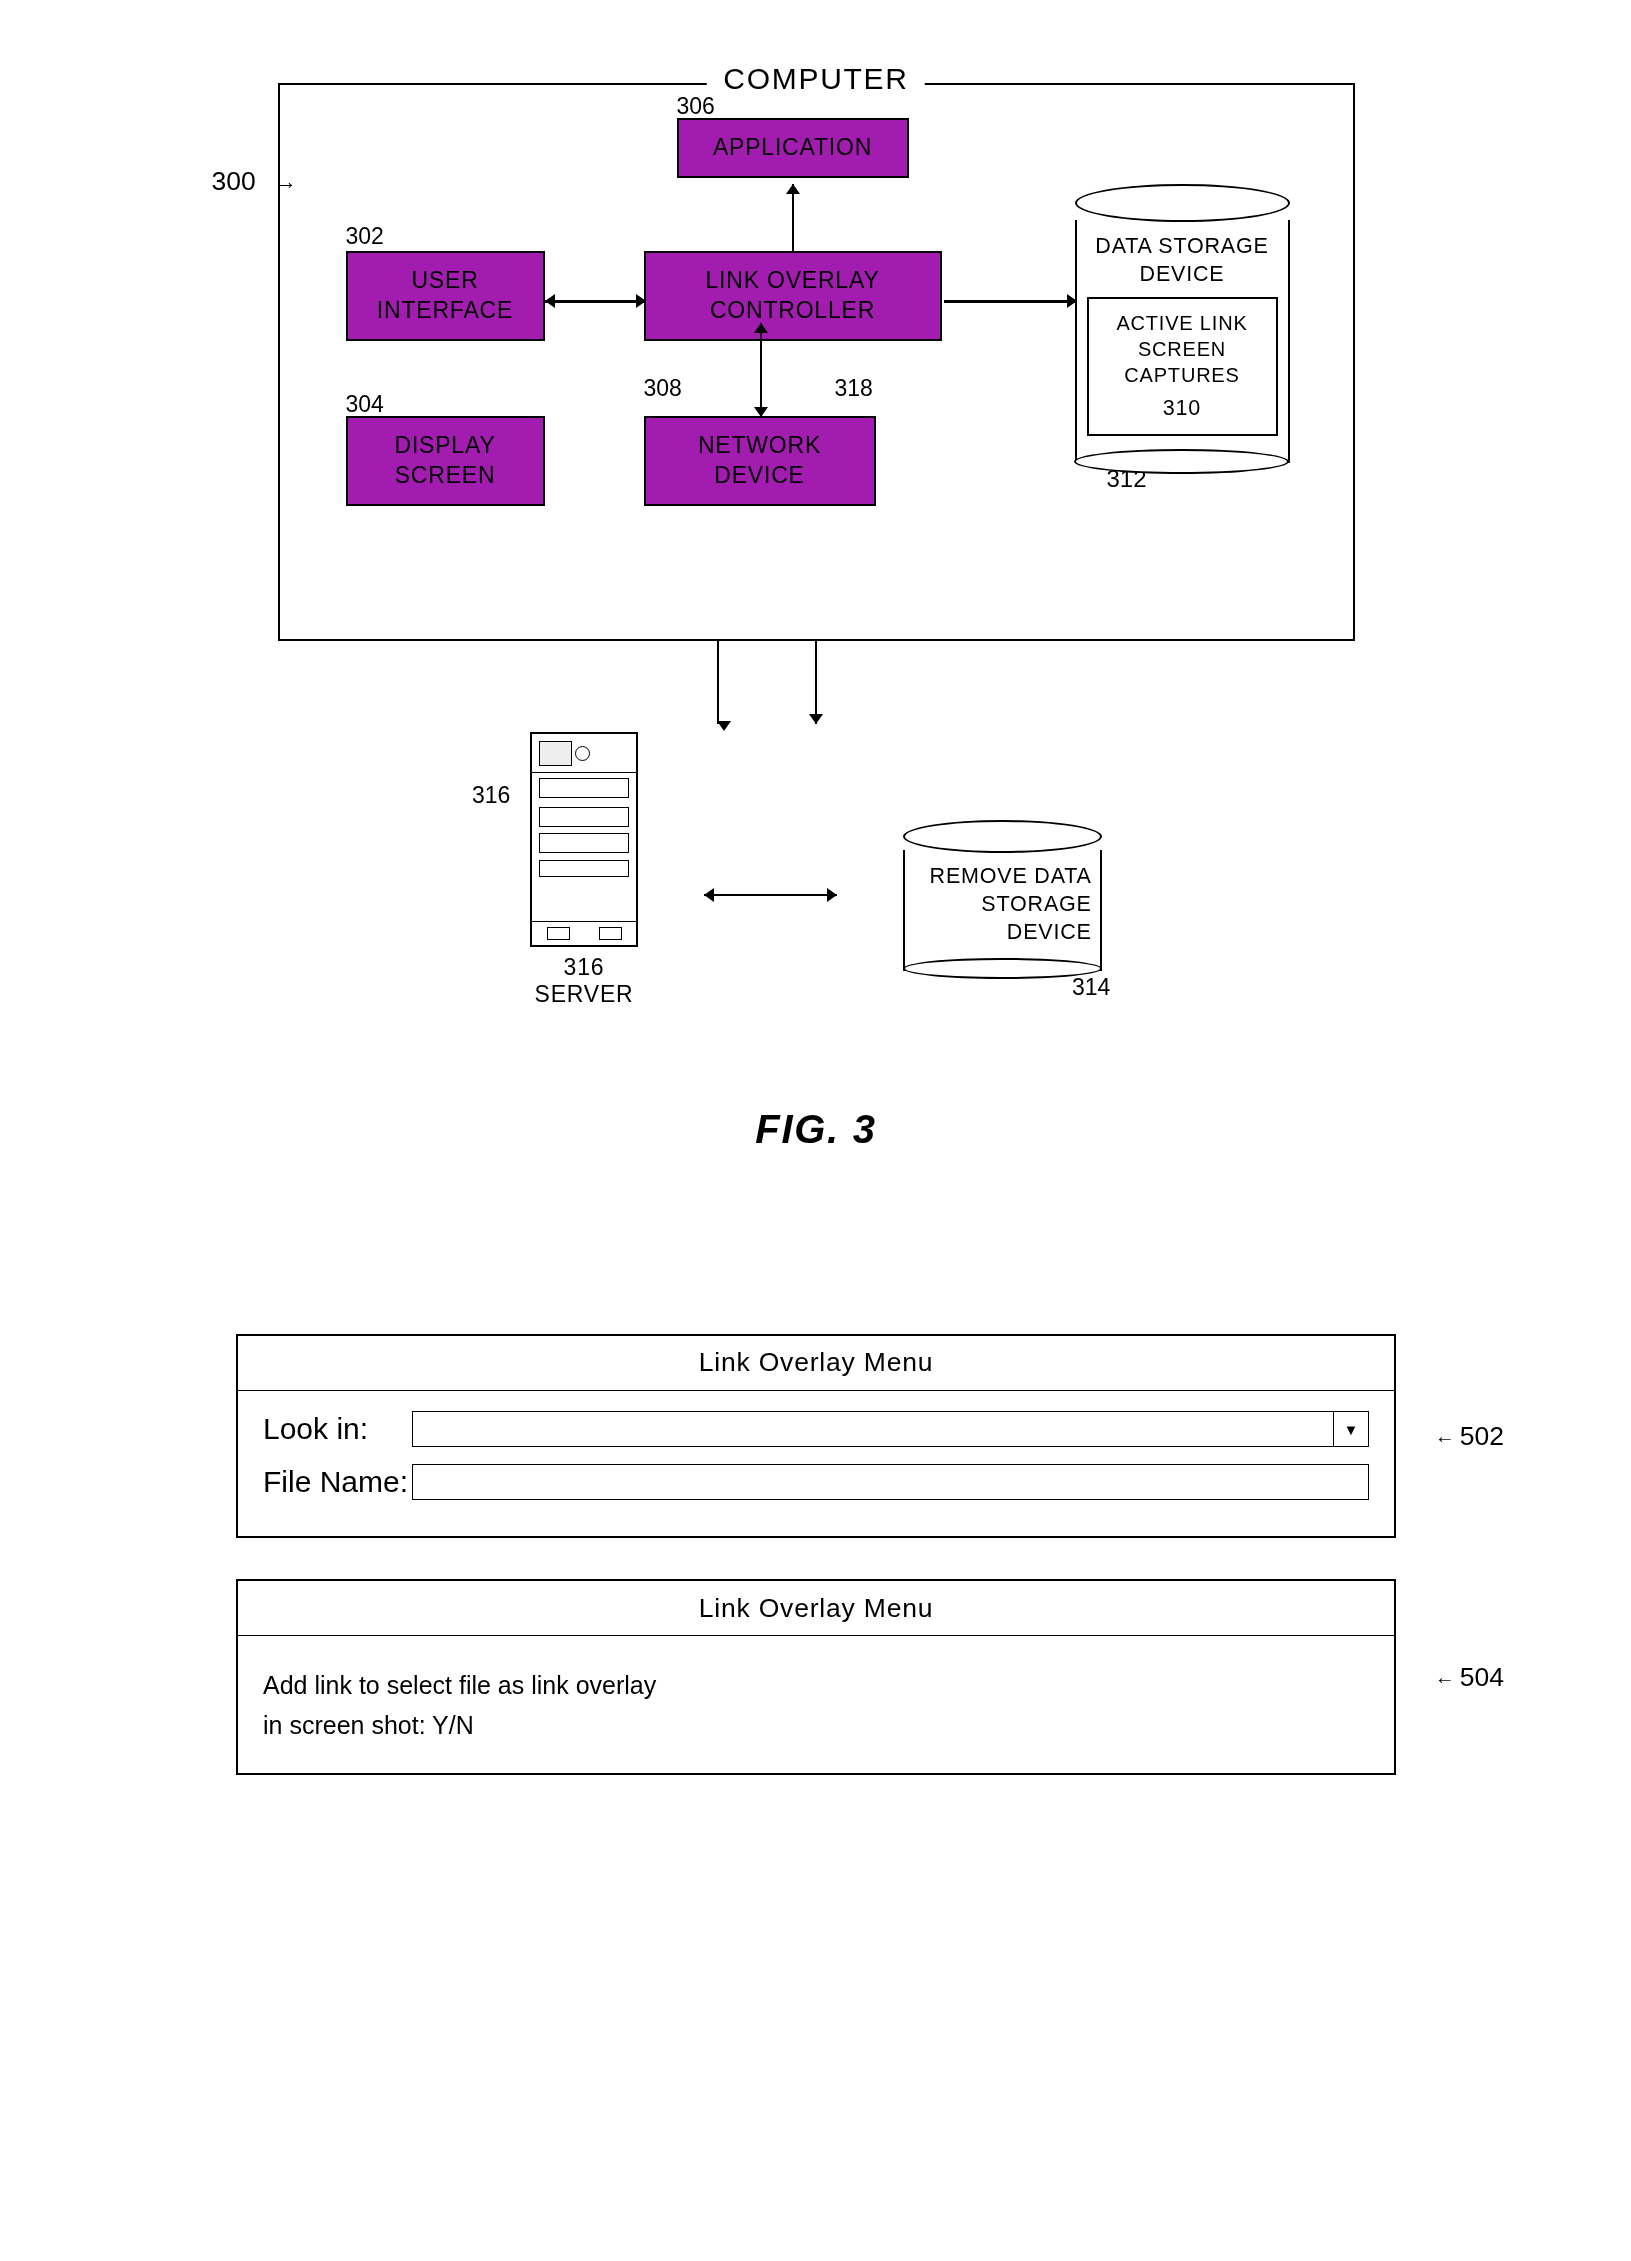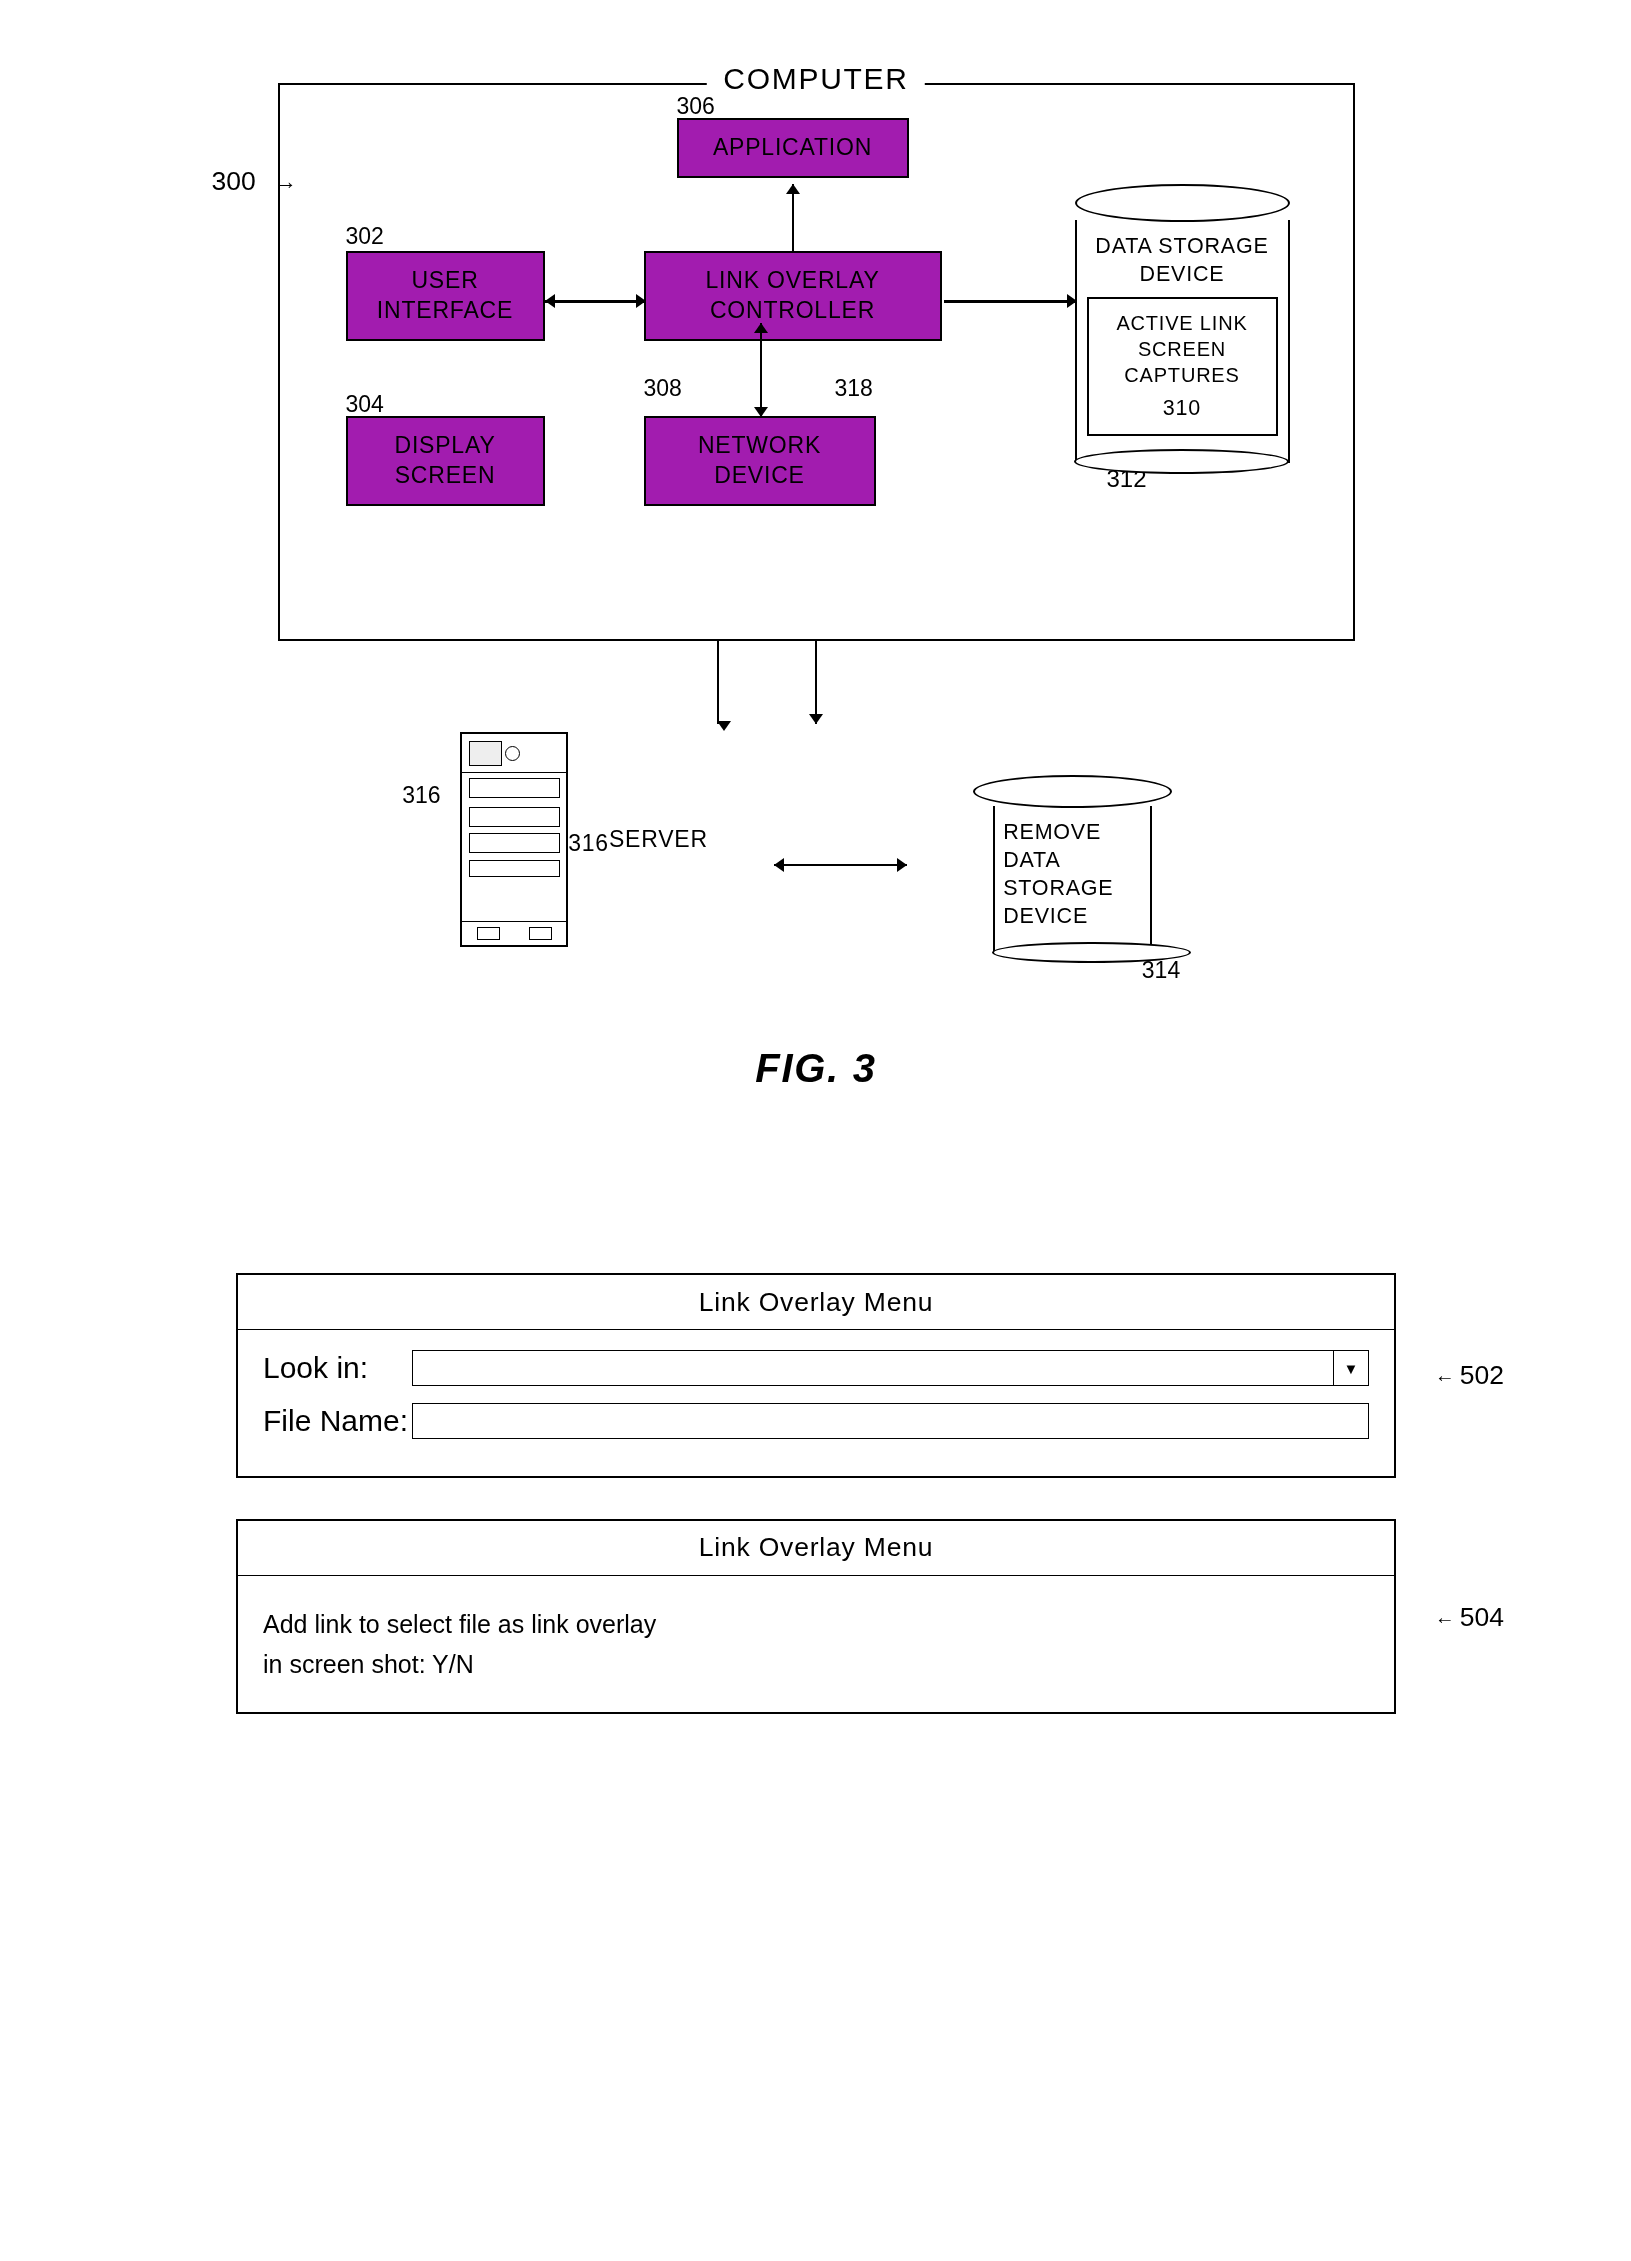--- a/index.html
+++ b/index.html
@@ -296,21 +296,21 @@
 
       <div style="position:relative; display:flex; justify-content:center; margin-top:0;">
         <div class="abs-arrow abs-arrow-v abs-arrow-head-down" style="position:relative; left:0; width:2.5px; height:83px; margin:0 auto; display:block;"></div>
       </div>
 
       <div style="display:flex; align-items:center; justify-content:center; gap:66px; margin-top:0; position:relative; padding-top:8.3px;">
 
         <div style="position:absolute; left:439px; top:-83px; width:2.5px; height:83px; background:#000;"></div>
         <div style="position:absolute; left:439px; top:-3.3px; border-left:7.5px solid transparent; border-right:7.5px solid transparent; border-top:10.8px solid #000;"></div>
 
-        <div style="position:relative; display:flex; flex-direction:row; align-items:center;">
+        <div style="position:relative; display:flex; flex-direction:column; align-items:center;">
           <span style="font-size:23px; position:absolute; left:-58px; top:50px;">316</span>
 
           <div style="width:108px; height:215px; border:2.5px solid #000; background:#fff; position:relative; display:flex; flex-direction:column;">
 
             <div style="padding:6.6px; border-bottom:1.7px solid #000; display:flex; align-items:center; gap:3.3px;">
               <div style="width:33px; height:25px; border:1.7px solid #000; background:#eee;"></div>
               <div style="width:15px; height:15px; border:1.7px solid #000; border-radius:50%;"></div>
             </div>
 
             <div style="margin:5px 6.6px; height:20px; border:1.7px solid #000;"></div>
@@ -325,21 +325,21 @@
           </div>
           <span style="font-size:23px; margin-top:6.6px; letter-spacing:0.8px;">316</span>
           <span style="font-size:23px; letter-spacing:0.8px;">SERVER</span>
         </div>
 
         <div class="abs-arrow-h abs-arrow-head-both-h" style="position:relative; width:133px; height:2.5px; background:#000; top:25px;"></div>
 
         <div style="position:relative; display:flex; flex-direction:column; align-items:center; top:25px;">
           <span style="position:absolute; bottom:-30px; right:-8.3px; font-size:23px;">314</span>
           <div style="width:199px; height:33px; border:2.5px solid #000; border-radius:50%; background:#fff; position:relative; z-index:2;"></div>
-          <div style="width:159px; border-left:2.5px solid #000; border-right:2.5px solid #000; border-bottom:2.5px solid #000; padding:13.3px 8.3px 21.5px; text-align:left; font-size:21.5px; line-height:1.3; background:#fff; margin-top:-2.5px; position:relative; letter-spacing:0.8px;">
+          <div style="width:199px; border-left:2.5px solid #000; border-right:2.5px solid #000; border-bottom:2.5px solid #000; padding:13.3px 8.3px 21.5px; text-align:right; font-size:21.5px; line-height:1.3; background:#fff; margin-top:-2.5px; position:relative; letter-spacing:0.8px;">
             REMOVE DATA<br>STORAGE DEVICE
             <div style="width:199px; height:21.5px; border:2.5px solid #000; border-radius:50%; background:#fff; position:absolute; bottom:-10.8px; left:-2.5px;"></div>
           </div>
         </div>
       </div>
 
     </div>
 
     <div class="fig3-label" style="margin-top:99px;">FIG. 3</div>
 

